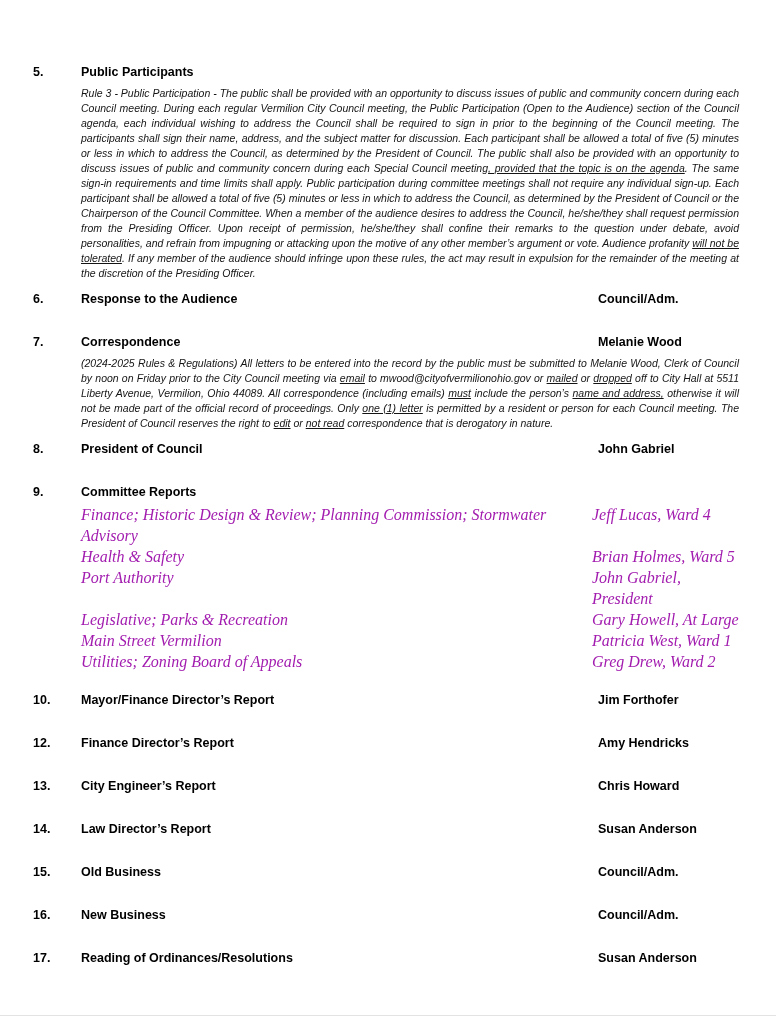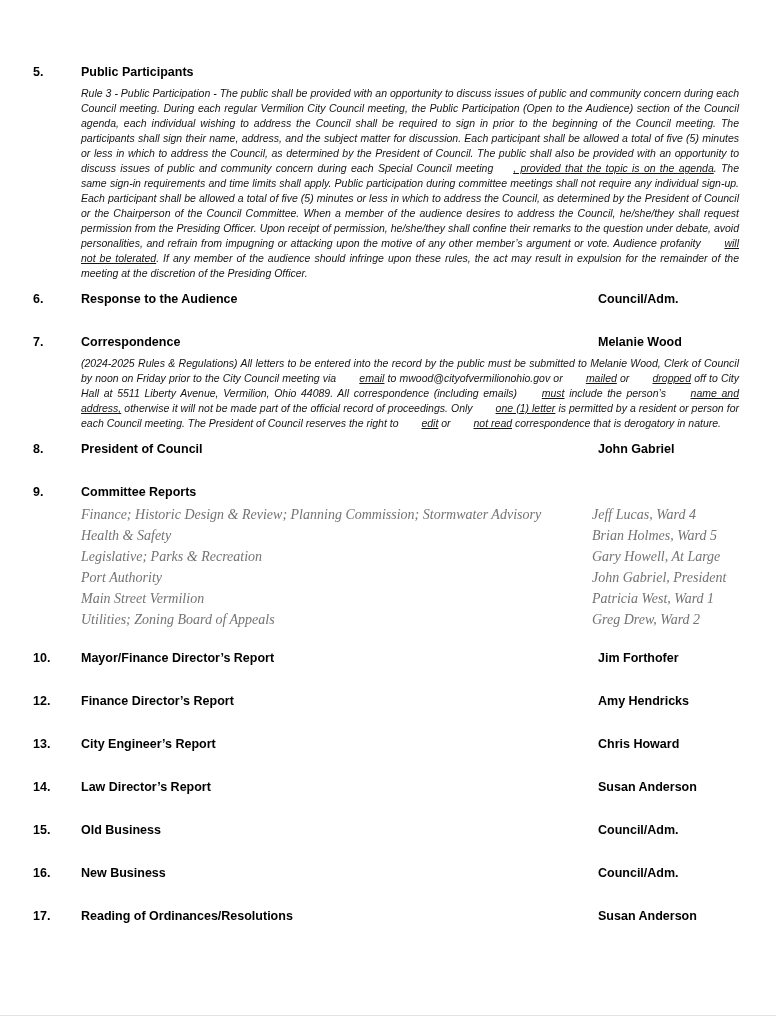--- a/index.html
+++ b/index.html
@@ -37,33 +37,33 @@
   }
 
   .item-body {
     margin: 5px 37px 0 81px;
     font-style: italic;
     font-size: 10.5px;
     line-height: 15px;
     text-align: justify;
     color: #141414;
   }
-  .item-body .u { text-decoration: underline; margin-left: 20px; }
+  .item-body .u { text-decoration: underline; }
 
   .committees {
     margin: 3px 37px 0 81px;
   }
   .committee-row {
     display: grid;
     grid-template-columns: 511px 1fr;
     font-family: "Liberation Serif", serif;
     font-style: italic;
-    font-size: 14px;
+    font-size: 16px;
     line-height: 21px;
-    color: #737373;
+    color: #a21caf;
   }
   .page-edge {
     position: absolute;
     left: 0;
     right: 0;
     bottom: 8px;
     height: 1px;
     background: #e3e3e3;
   }
 </style>
@@ -110,26 +110,26 @@
         <div class="committees">
           <div class="committee-row">
             <div class="c-name">Finance; Historic Design &amp; Review; Planning Commission; Stormwater Advisory</div>
             <div class="c-member">Jeff Lucas, Ward 4</div>
           </div>
           <div class="committee-row">
             <div class="c-name">Health &amp; Safety</div>
             <div class="c-member">Brian Holmes, Ward 5</div>
           </div>
           <div class="committee-row">
+            <div class="c-name">Port Authority</div>
+            <div class="c-member">John Gabriel, President</div>
+          </div>
+          <div class="committee-row">
             <div class="c-name">Legislative; Parks &amp; Recreation</div>
             <div class="c-member">Gary Howell, At Large</div>
-          </div>
-          <div class="committee-row">
-            <div class="c-name">Port Authority</div>
-            <div class="c-member">John Gabriel, President</div>
           </div>
           <div class="committee-row">
             <div class="c-name">Main Street Vermilion</div>
             <div class="c-member">Patricia West, Ward 1</div>
           </div>
           <div class="committee-row">
             <div class="c-name">Utilities; Zoning Board of Appeals</div>
             <div class="c-member">Greg Drew, Ward 2</div>
           </div>
         </div>

